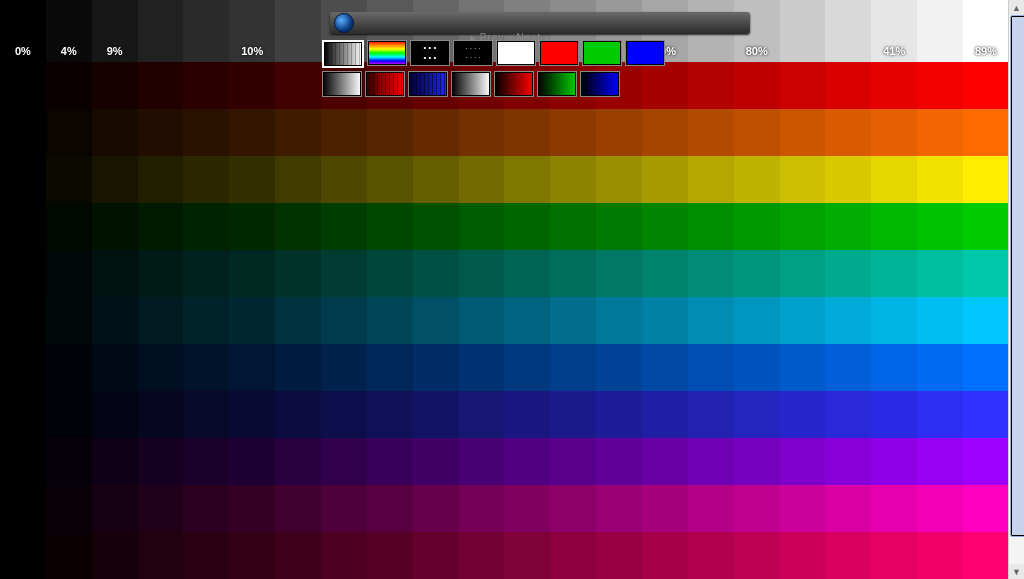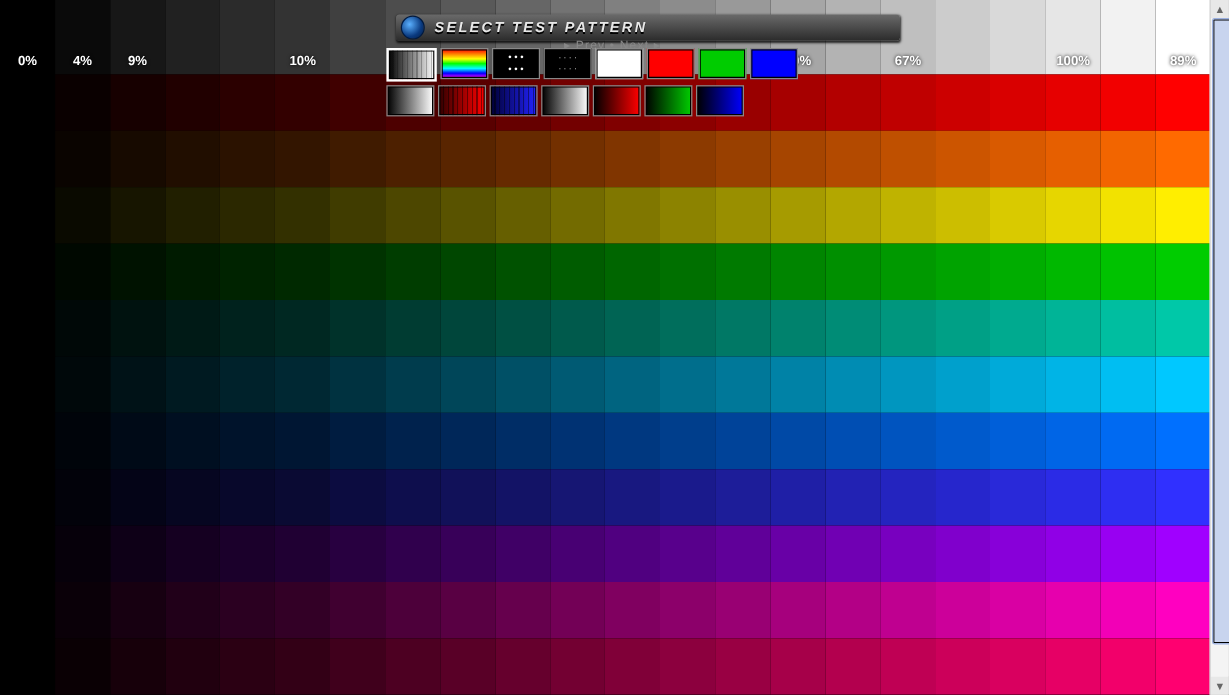--- a/index.html
+++ b/index.html
@@ -381,36 +381,35 @@
       <div class="label-slot"></div>
       <div class="label-slot"></div>
       <div class="label-slot"></div>
       <div class="label-slot"></div>
       <div class="label-slot"></div>
       <div class="label-slot">
         <span class="label">70%</span>
       </div>
       <div class="label-slot"></div>
       <div class="label-slot">
-        <span class="label">67%</span>
-      </div>
-      <div class="label-slot"></div>
-      <div class="label-slot"></div>
-      <div class="label-slot">
-        <span class="label">100%</span>
+        <span class="label">80%</span>
+      </div>
+      <div class="label-slot"></div>
+      <div class="label-slot"></div>
+      <div class="label-slot">
+        <span class="label">41%</span>
       </div>
       <div class="label-slot"></div>
       <div class="label-slot">
         <span class="label">89%</span>
       </div>
     </div>
 
   <div class="selector">
     <div class="selector-icon"></div>
-    <div class="selector-title">SELECT TEST PATTERN</div>
   </div>
   <div class="selector-sub">▸ Prev • Next ▸</div>
 
   <div class="thumbs">
     <div class="thumb-row" id="thumbRow1">
         <div class="thumb t-graybars selected"></div>
         <div class="thumb t-hue"></div>
         <div class="thumb t-dots"></div>
         <div class="thumb t-dots2"></div>
         <div class="thumb t-white"></div>

